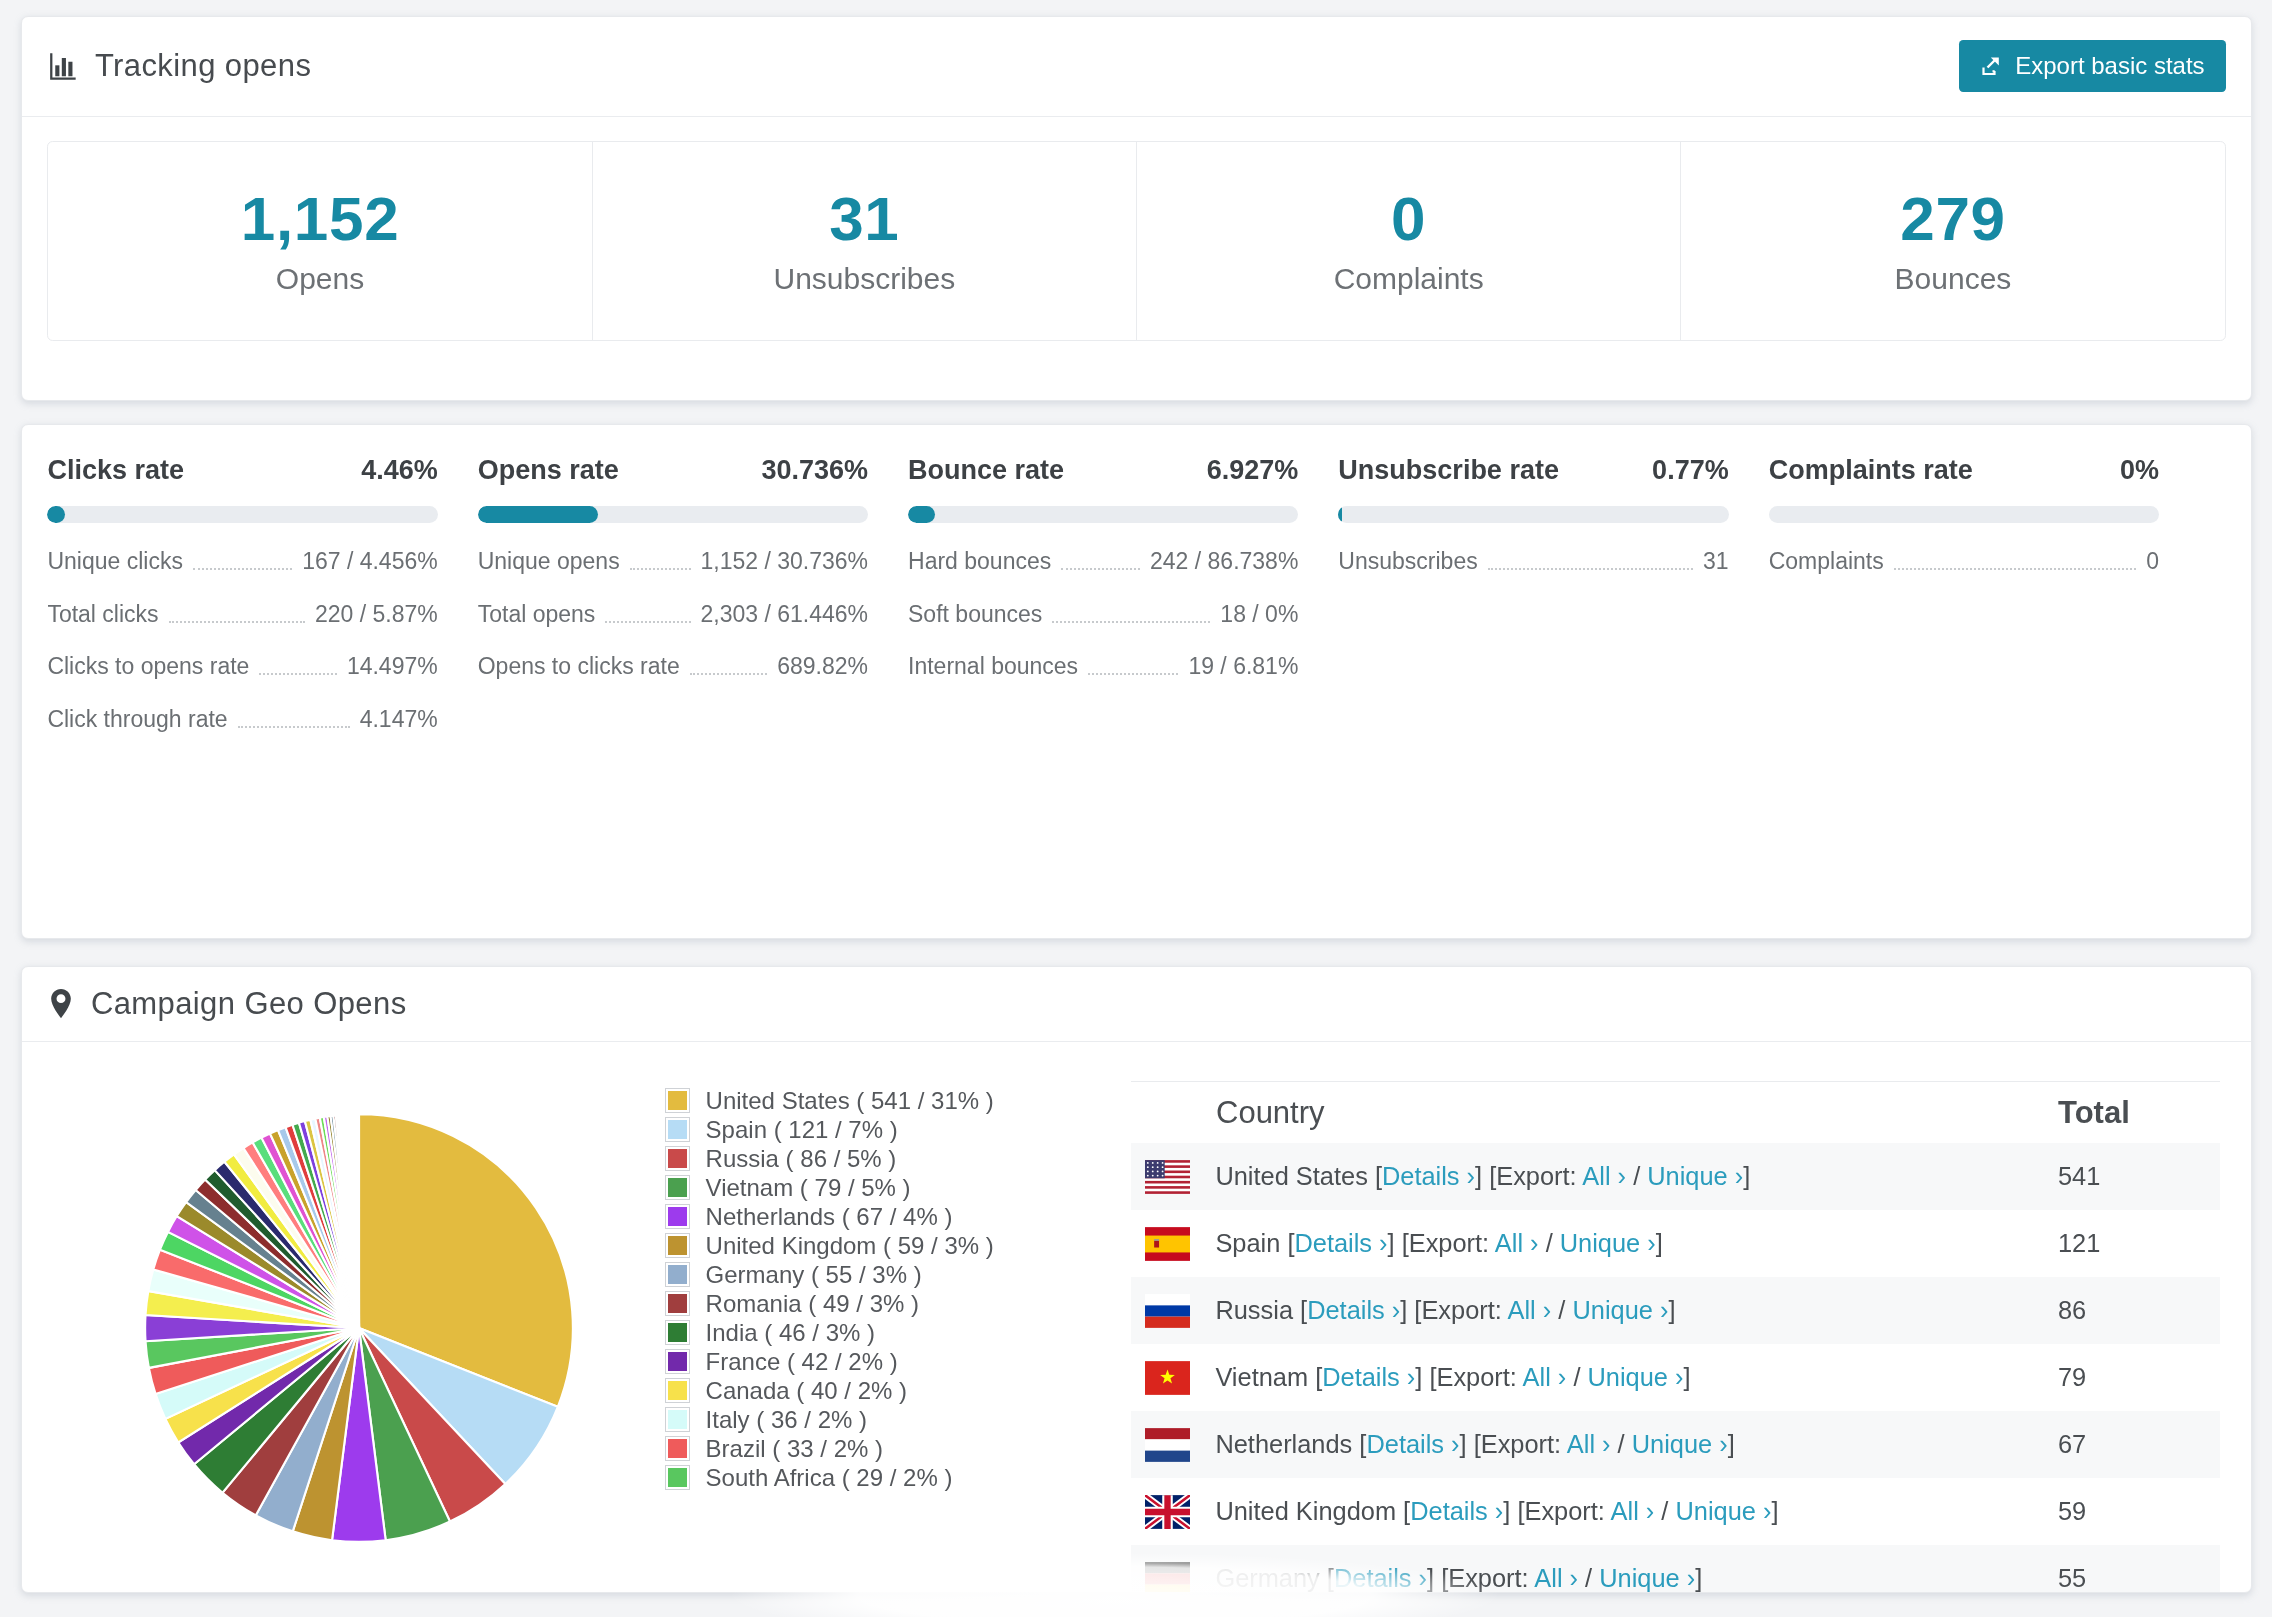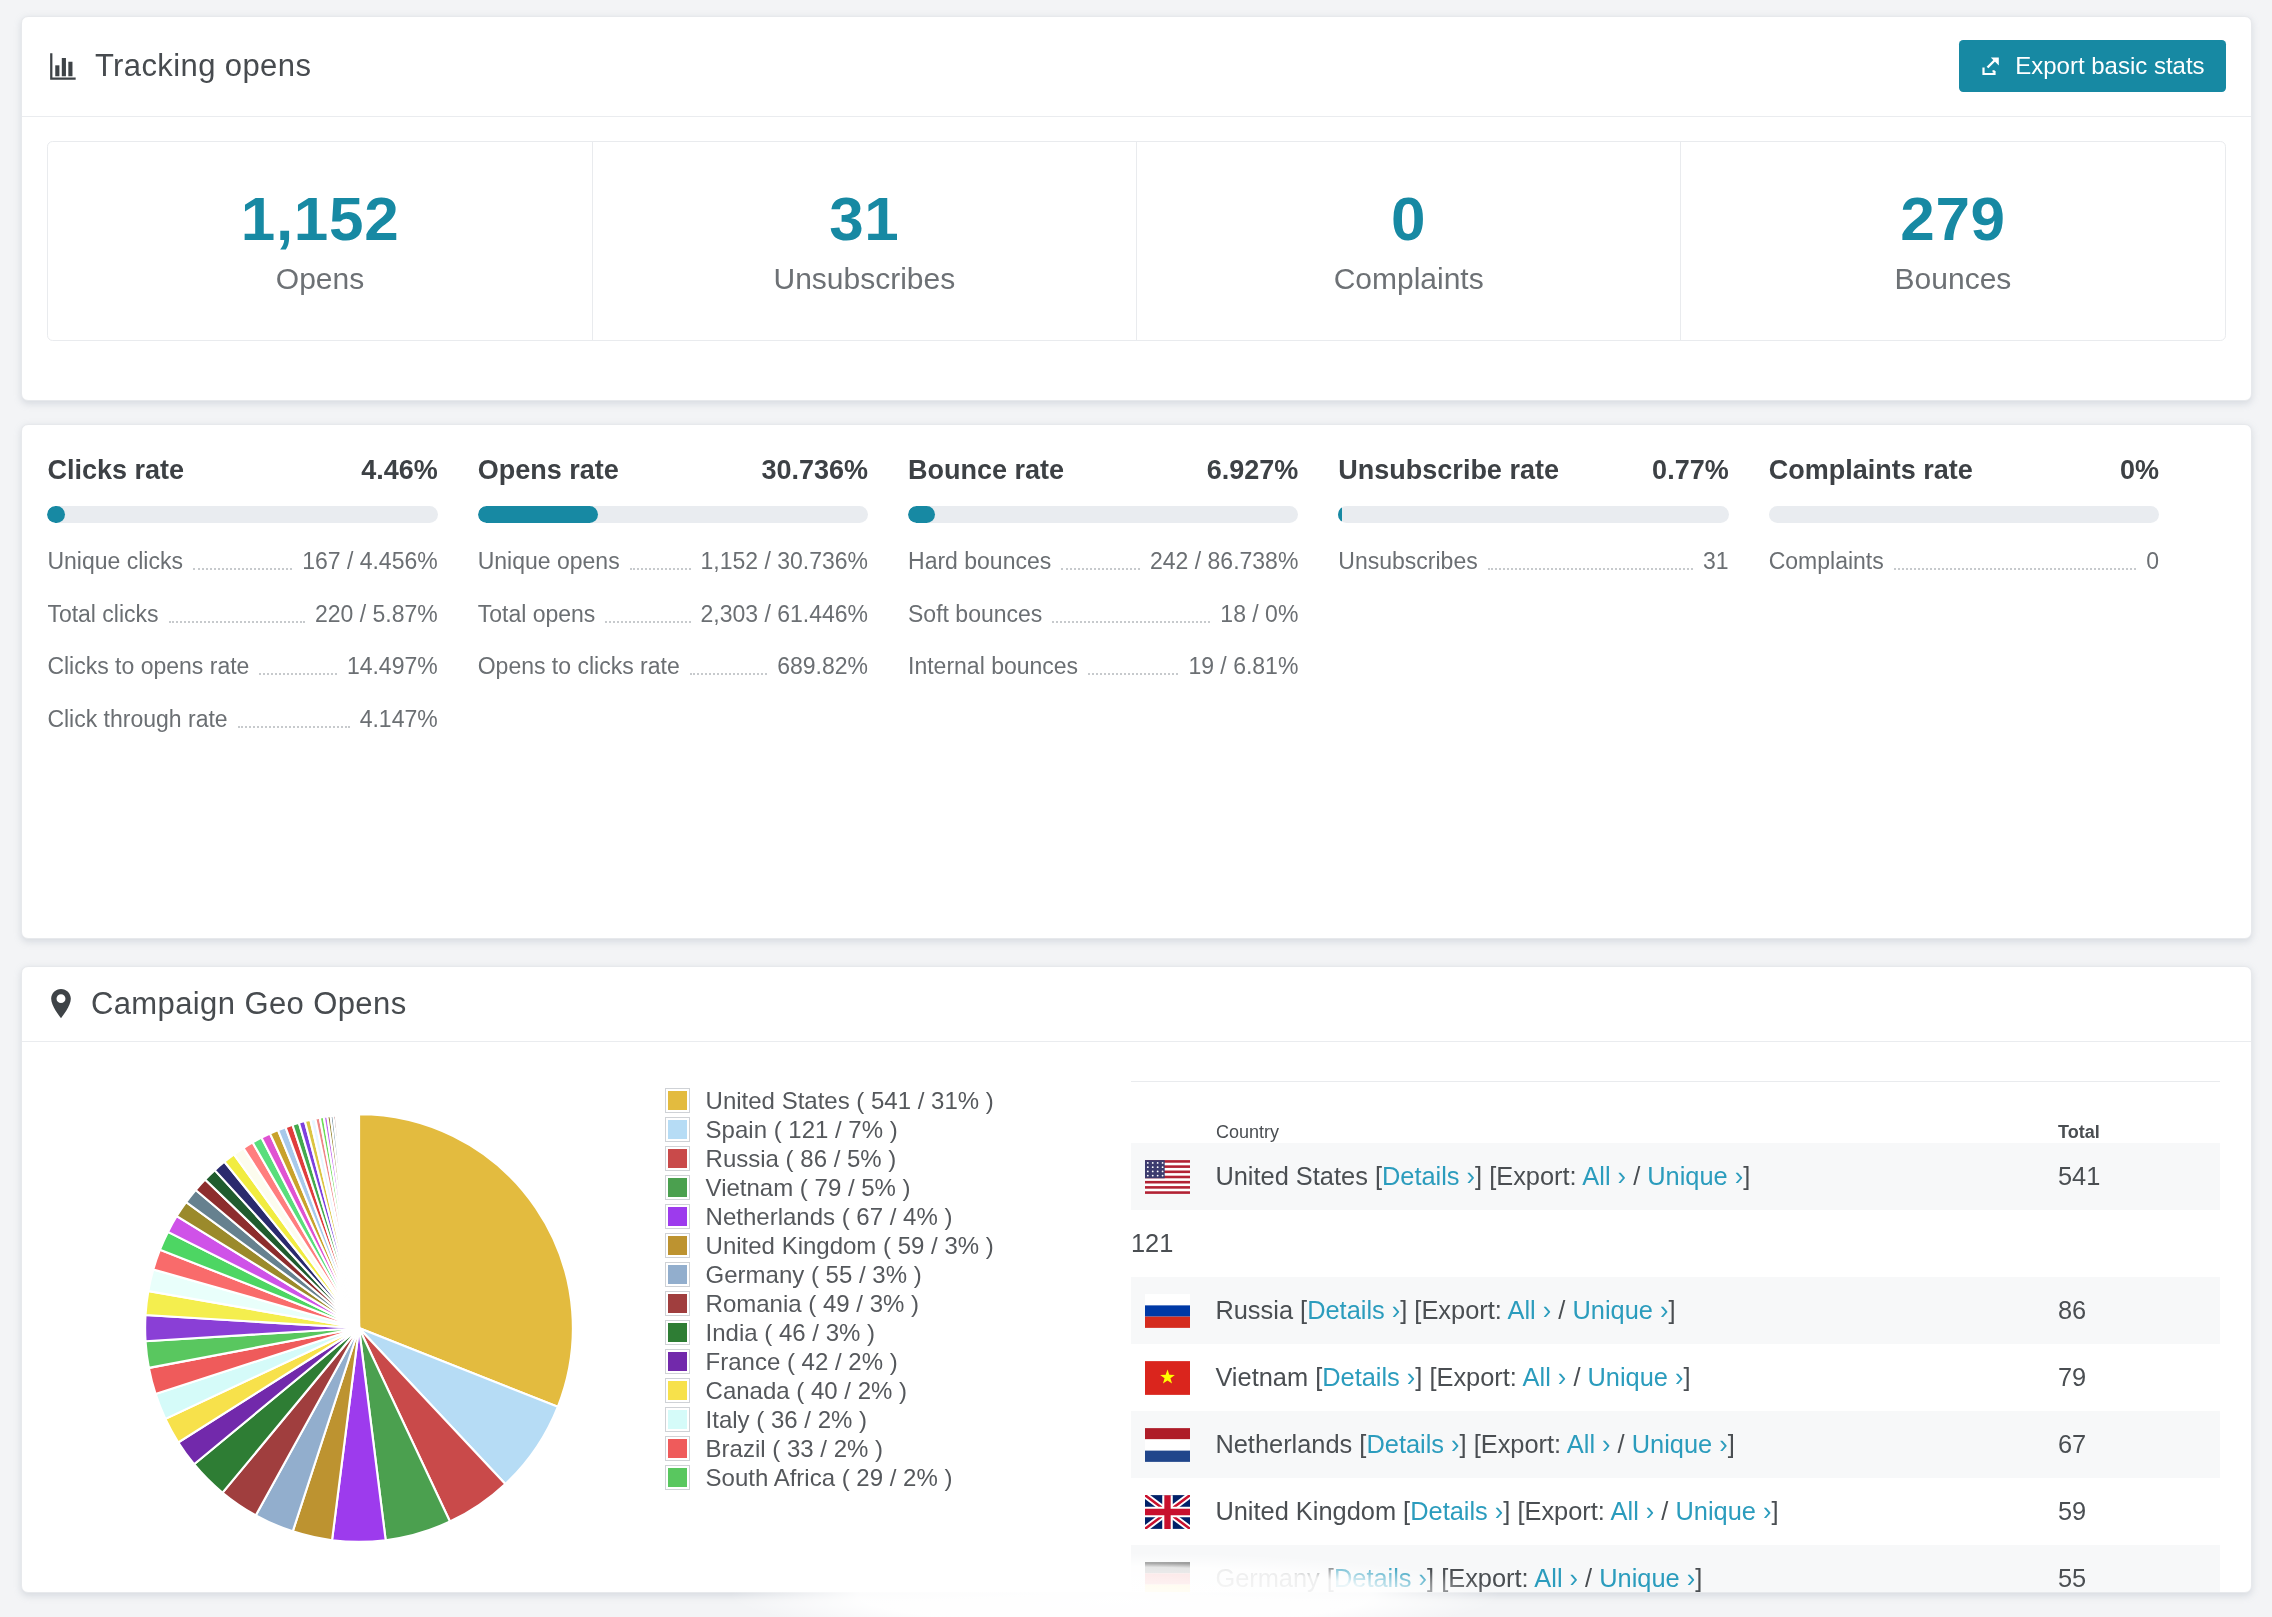--- a/index.html
+++ b/index.html
@@ -49,21 +49,21 @@
   .leader { flex:1; margin:0 10px 5px; border-bottom:2.1px dotted #c7cacd; align-self:flex-end; }
 
   .pie-wrap { position:absolute; left:121px; top:145px; width:432px; height:432px; }
 
   .legend { position:absolute; left:644px; top:119px; }
   .legend-item { display:flex; align-items:center; height:29px; }
   .legend-swatch { width:22.6px; height:22.6px; border:2.8px solid #fff; outline:0.7px solid #cfd2d6; margin-right:17px; flex:none; }
   .legend-label { font-size:24px; color:#55585c; white-space:nowrap; }
 
   .geo-table { position:absolute; left:1109px; right:31px; top:114px; border-top:1.4px solid #e9ebee; }
-  .gt-header { display:flex; align-items:flex-end; height:61px; font-size:18px; color:#4a4e52; }
+  .gt-header { display:flex; align-items:center; height:61px; font-size:31px; color:#4a4e52; }
   .gt-country-col { flex:1; padding-left:85px; }
   .gt-total-col { width:162px;font-weight:bold; }
   .gt-row { display:flex; align-items:center; height:67px; font-size:25.4px; color:#4a4e52; }
   .gt-row.odd { background:#f7f8f9; }
   .gt-country { flex:1; display:flex; align-items:center; white-space:nowrap; }
   .flag { width:45px; height:34px; margin:0 25.4px 0 14px; flex:none; display:flex; }
   .flag svg { width:45px; height:34px; }
   .gt-link { color:var(--link); text-decoration:none; cursor:pointer; }
   .gt-total { width:162px; }
 
@@ -418,20 +418,31 @@
                 <circle cx="25" cy="10" r="1.3" fill="#fff"></circle>
                 <circle cx="25" cy="16" r="1.3" fill="#fff"></circle>
                 <circle cx="25" cy="22" r="1.3" fill="#fff"></circle>
               </svg>
             </span>
       <span class="gt-country-text"><span>United States </span><span>[</span><a class="gt-link">Details ›</a><span>] [Export: </span><a class="gt-link">All ›</a><span> / </span><a class="gt-link">Unique ›</a><span>]</span></span>
     </div>
     <div class="gt-total">541</div>
   </div>
         <div class="gt-row">
+    <div class="gt-country">
+      <span class="flag">
+              <svg viewBox="0 0 64 48">
+                <rect width="64" height="48" fill="#c60b1e"></rect>
+                <rect y="12" width="64" height="24" fill="#ffc400"></rect>
+                <rect x="13" y="19" width="7" height="10" fill="#ad1519"></rect>
+                <rect x="13" y="17" width="7" height="2.5" fill="#9a9a9a"></rect>
+              </svg>
+            </span>
+      <span class="gt-country-text"><span>Spain </span><span>[</span><a class="gt-link">Details ›</a><span>] [Export: </span><a class="gt-link">All ›</a><span> / </span><a class="gt-link">Unique ›</a><span>]</span></span>
+    </div>
     <div class="gt-total">121</div>
   </div>
         <div class="gt-row odd">
     <div class="gt-country">
       <span class="flag">
               <svg viewBox="0 0 64 48">
                 <rect width="64" height="16" fill="#fff"></rect>
                 <rect y="16" width="64" height="16" fill="#0039a6"></rect>
                 <rect y="32" width="64" height="16" fill="#d52b1e"></rect>
               </svg>

